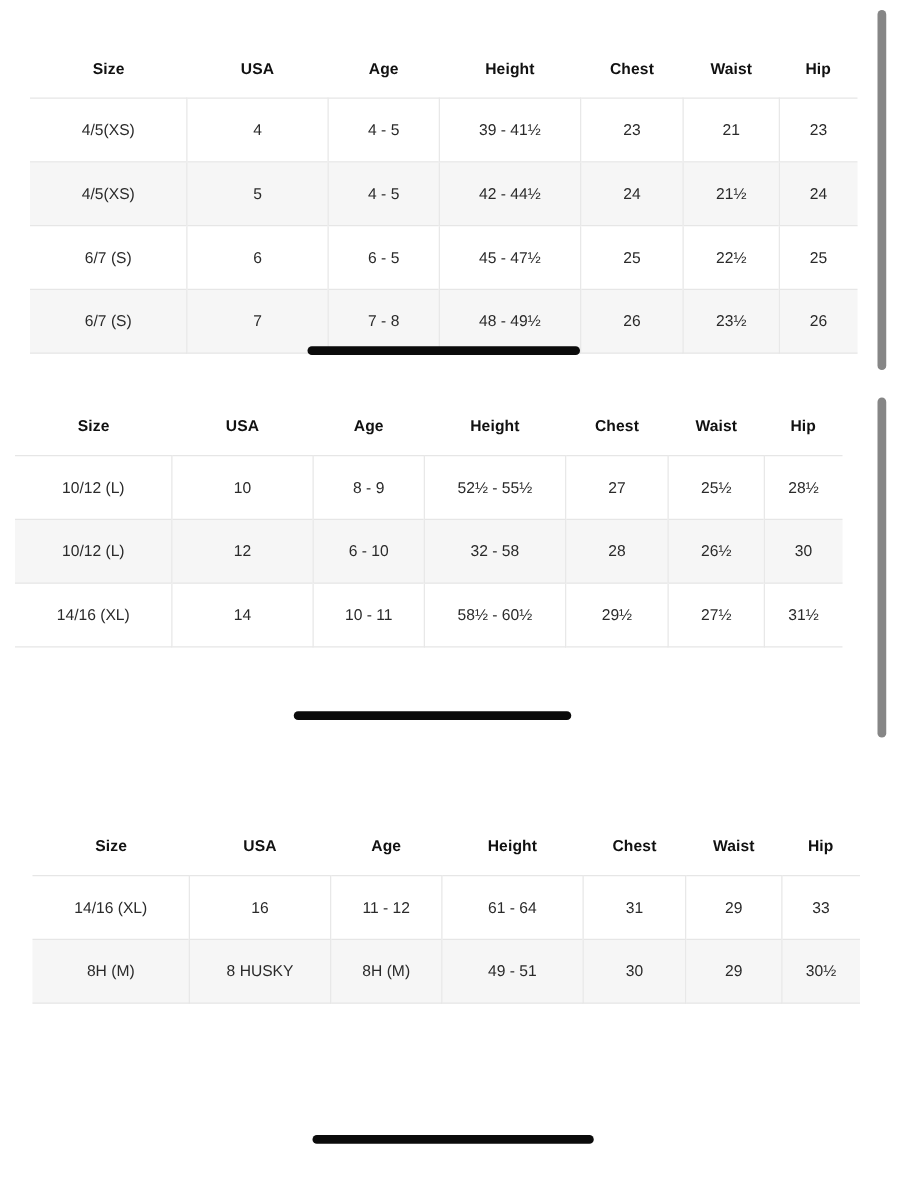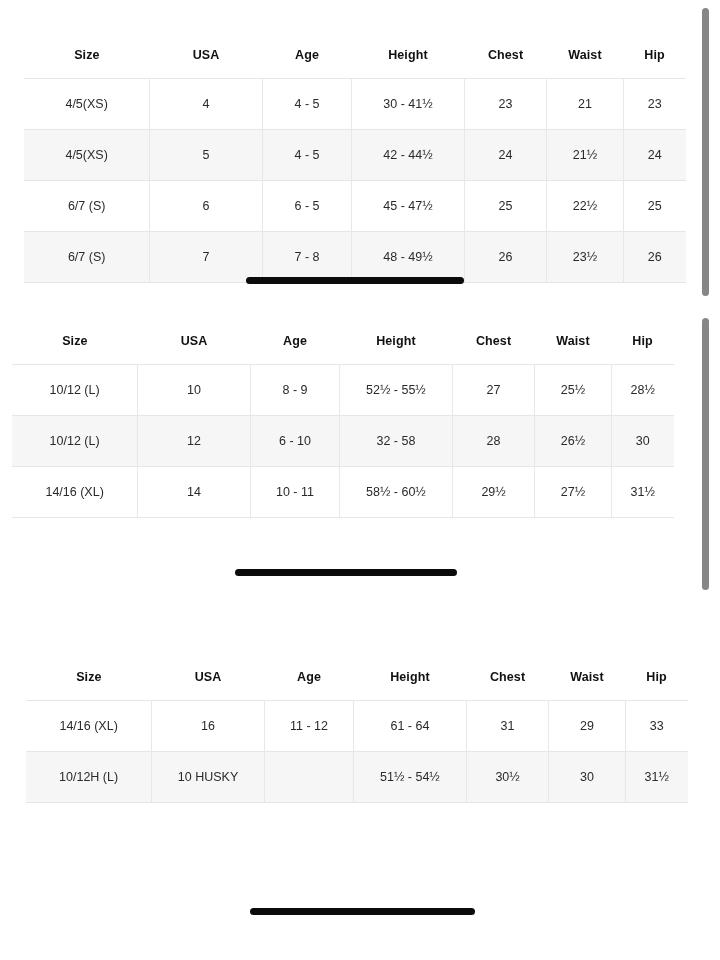--- a/index.html
+++ b/index.html
@@ -89,21 +89,21 @@
           <th>Chest</th>
           <th>Waist</th>
           <th>Hip</th>
         </tr>
       </thead>
       <tbody>
         <tr>
           <td>4/5(XS)</td>
           <td>4</td>
           <td>4 - 5</td>
-          <td>30 - 41½</td>
+          <td>39 - 41½</td>
           <td>23</td>
           <td>21</td>
           <td>23</td>
         </tr>
         <tr>
           <td>4/5(XS)</td>
           <td>5</td>
           <td>4 - 5</td>
           <td>42 - 44½</td>
           <td>24</td>
@@ -212,27 +212,27 @@
         <tr>
           <td>14/16 (XL)</td>
           <td>16</td>
           <td>11 - 12</td>
           <td>61 - 64</td>
           <td>31</td>
           <td>29</td>
           <td>33</td>
         </tr>
         <tr>
-          <td>10/12H (L)</td>
-          <td>10 HUSKY</td>
-          <td></td>
-          <td>51½ - 54½</td>
+          <td>8H (M)</td>
+          <td>8 HUSKY</td>
+          <td>8H (M)</td>
+          <td>49 - 51</td>
+          <td>30</td>
+          <td>29</td>
           <td>30½</td>
-          <td>30</td>
-          <td>31½</td>
         </tr>
       </tbody>
     </table>
   </div>
 
   <div class="vscroll-track" style="left:700px; top:8px; height:288px;">
     <div class="vscroll-thumb" style="height:288px;"></div>
   </div>
 
   <div class="vscroll-track" style="left:700px; top:318px; height:272px;">

